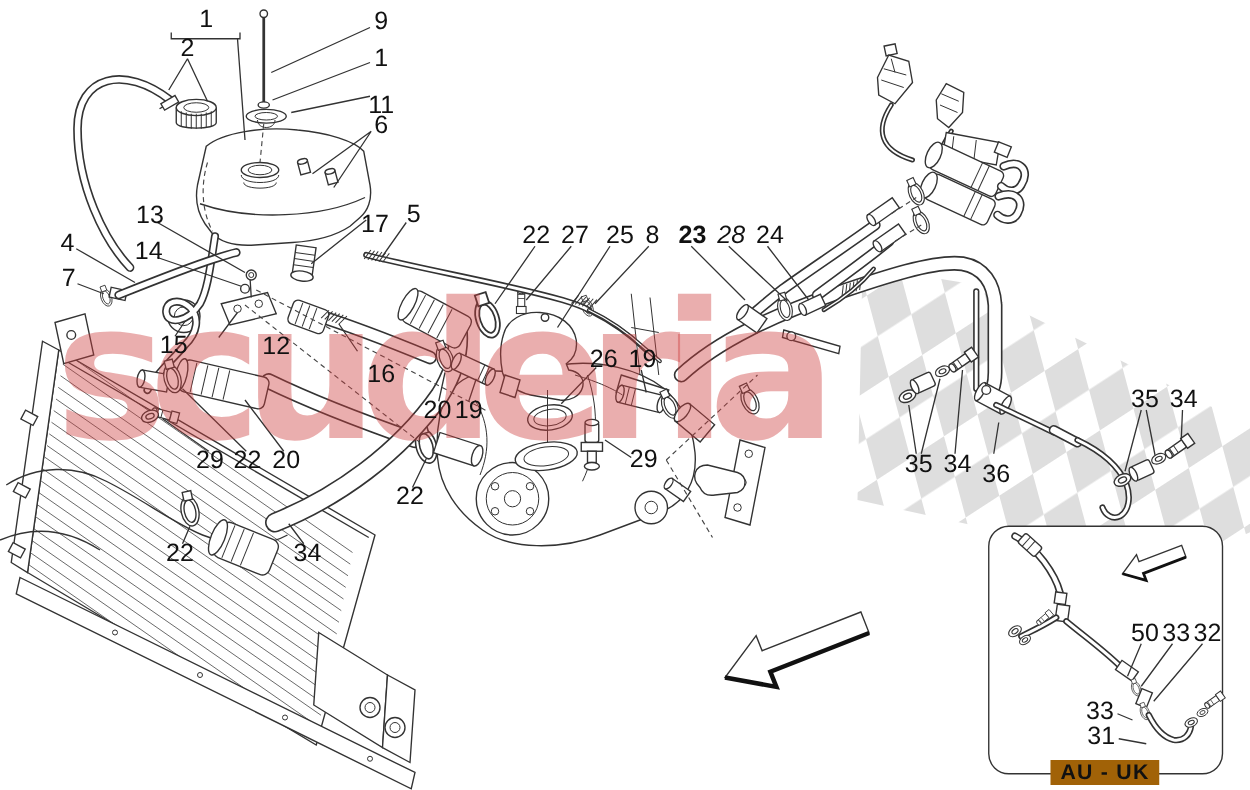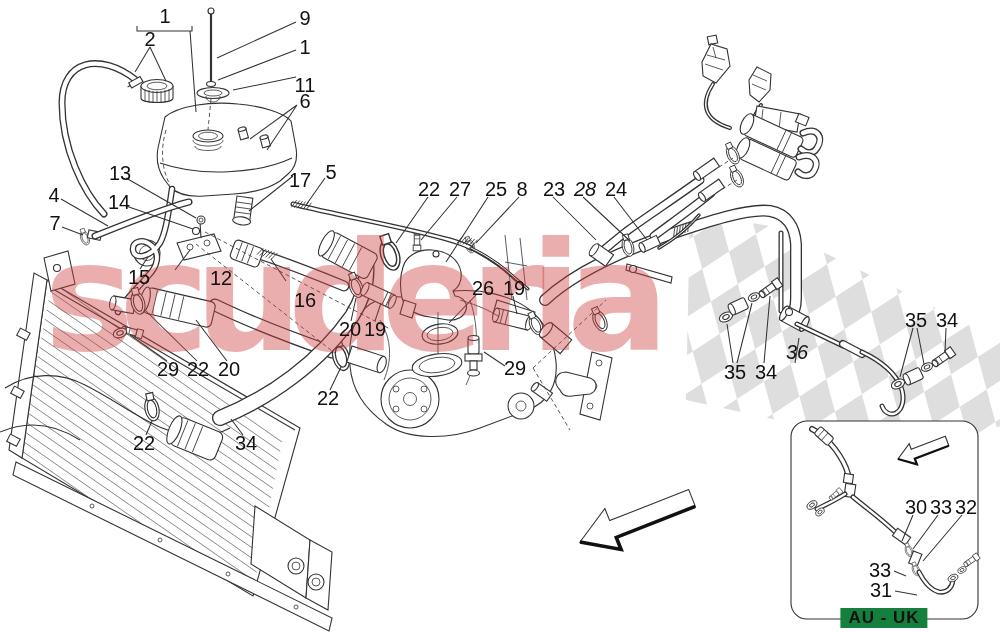--- a/index.html
+++ b/index.html
@@ -15,21 +15,21 @@
   .lead{fill:none;stroke:#333;stroke-width:1.05;}
   .callout{position:absolute;transform:translate(-50%,-50%);font-size:20px;color:#111;
            white-space:nowrap;z-index:30;}
   #wm1{position:absolute;left:44px;top:222px;font-size:152px;font-weight:700;
        letter-spacing:-15px;line-height:1;z-index:20;pointer-events:none;
        font-family:"DejaVu Sans","Liberation Sans",sans-serif;}
   #wm2{position:absolute;left:60px;top:362px;font-size:60px;font-weight:400;
        letter-spacing:38px;word-spacing:26px;line-height:1;z-index:20;pointer-events:none;
        font-family:"DejaVu Sans","Liberation Sans",sans-serif;}
   #variant-label{position:absolute;left:884px;top:618px;transform:translate(-50%,-50%);
-       font-size:17px;font-weight:700;letter-spacing:1px;background:#15803d;padding:0 8px;
+       font-size:17px;font-weight:700;letter-spacing:1px;background:#a16207;padding:0 8px;
        color:#111;z-index:35;}
 </style>
 </head>
 <body>
 
 <div id="stage">
 
 <svg id="art" width="1000" height="632" viewBox="0 0 1000 632">
   <defs>
     <pattern id="chk" width="64" height="64" patternUnits="userSpaceOnUse" patternTransform="rotate(-33) skewX(-18)">
@@ -556,40 +556,40 @@
       <div class="callout" style="left: 331px; top: 172px;">5</div>
       <div class="callout" style="left: 54px; top: 195px;">4</div>
       <div class="callout" style="left: 55px; top: 223px;">7</div>
       <div class="callout" style="left: 139px; top: 277px;">15</div>
       <div class="callout" style="left: 173px; top: 278px; margin-left: 48px;">12</div>
       <div class="callout" style="left: 287px; top: 300px; margin-left: 18px;">16</div>
       <div class="callout" style="left: 429px; top: 189px;">22</div>
       <div class="callout" style="left: 460px; top: 189px;">27</div>
       <div class="callout" style="left: 496px; top: 189px;">25</div>
       <div class="callout" style="left: 522px; top: 189px;">8</div>
-      <div class="callout" style="left: 554px; top: 189px;">23</div>
+      <div class="callout" style="left: 554px; top: 189px; font-weight: bold;">23</div>
       <div class="callout" style="left: 585px; top: 189px; font-style: italic;">28</div>
       <div class="callout" style="left: 616px; top: 189px;">24</div>
       <div class="callout" style="left: 483px; top: 288px;">26</div>
       <div class="callout" style="left: 514px; top: 288px;">19</div>
       <div class="callout" style="left: 350px; top: 329px;">20</div>
       <div class="callout" style="left: 375px; top: 329px;">19</div>
       <div class="callout" style="left: 168px; top: 369px;">29</div>
       <div class="callout" style="left: 198px; top: 369px;">22</div>
       <div class="callout" style="left: 229px; top: 369px;">20</div>
       <div class="callout" style="left: 515px; top: 368px;">29</div>
       <div class="callout" style="left: 328px; top: 398px;">22</div>
       <div class="callout" style="left: 144px; top: 443px;">22</div>
       <div class="callout" style="left: 246px; top: 443px;">34</div>
       <div class="callout" style="left: 735px; top: 372px;">35</div>
       <div class="callout" style="left: 766px; top: 372px;">34</div>
-      <div class="callout" style="left: 797px; top: 352px; font-style: italic;">36</div>
+      <div class="callout" style="left: 797px; top: 380px;">36</div>
       <div class="callout" style="left: 916px; top: 320px;">35</div>
       <div class="callout" style="left: 947px; top: 320px;">34</div>
-      <div class="callout" style="left: 916px; top: 507px;">30</div>
+      <div class="callout" style="left: 916px; top: 507px;">50</div>
       <div class="callout" style="left: 941px; top: 507px;">33</div>
       <div class="callout" style="left: 966px; top: 507px;">32</div>
       <div class="callout" style="left: 880px; top: 570px;">33</div>
       <div class="callout" style="left: 881px; top: 590px;">31</div>
     </div>
 
 <div id="variant-label">AU - UK</div>
 
 </div>
 

